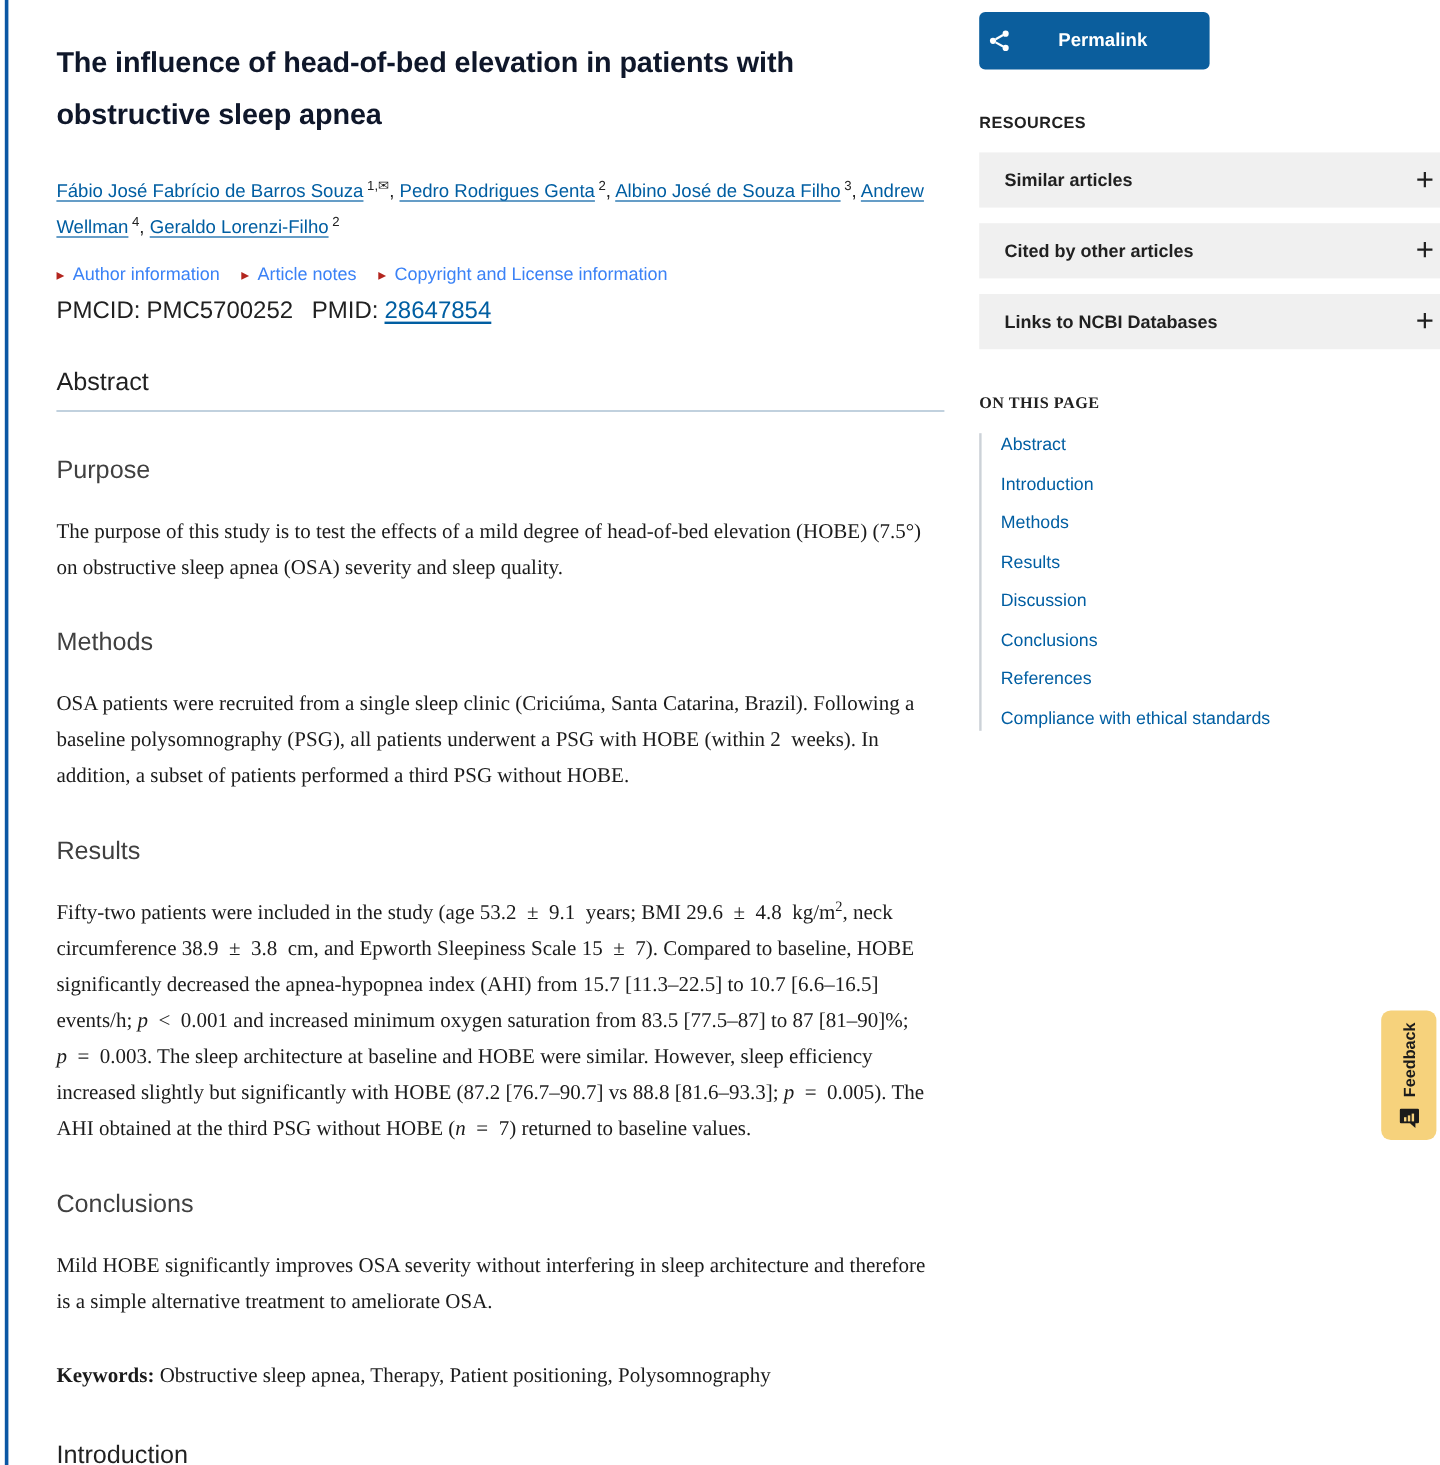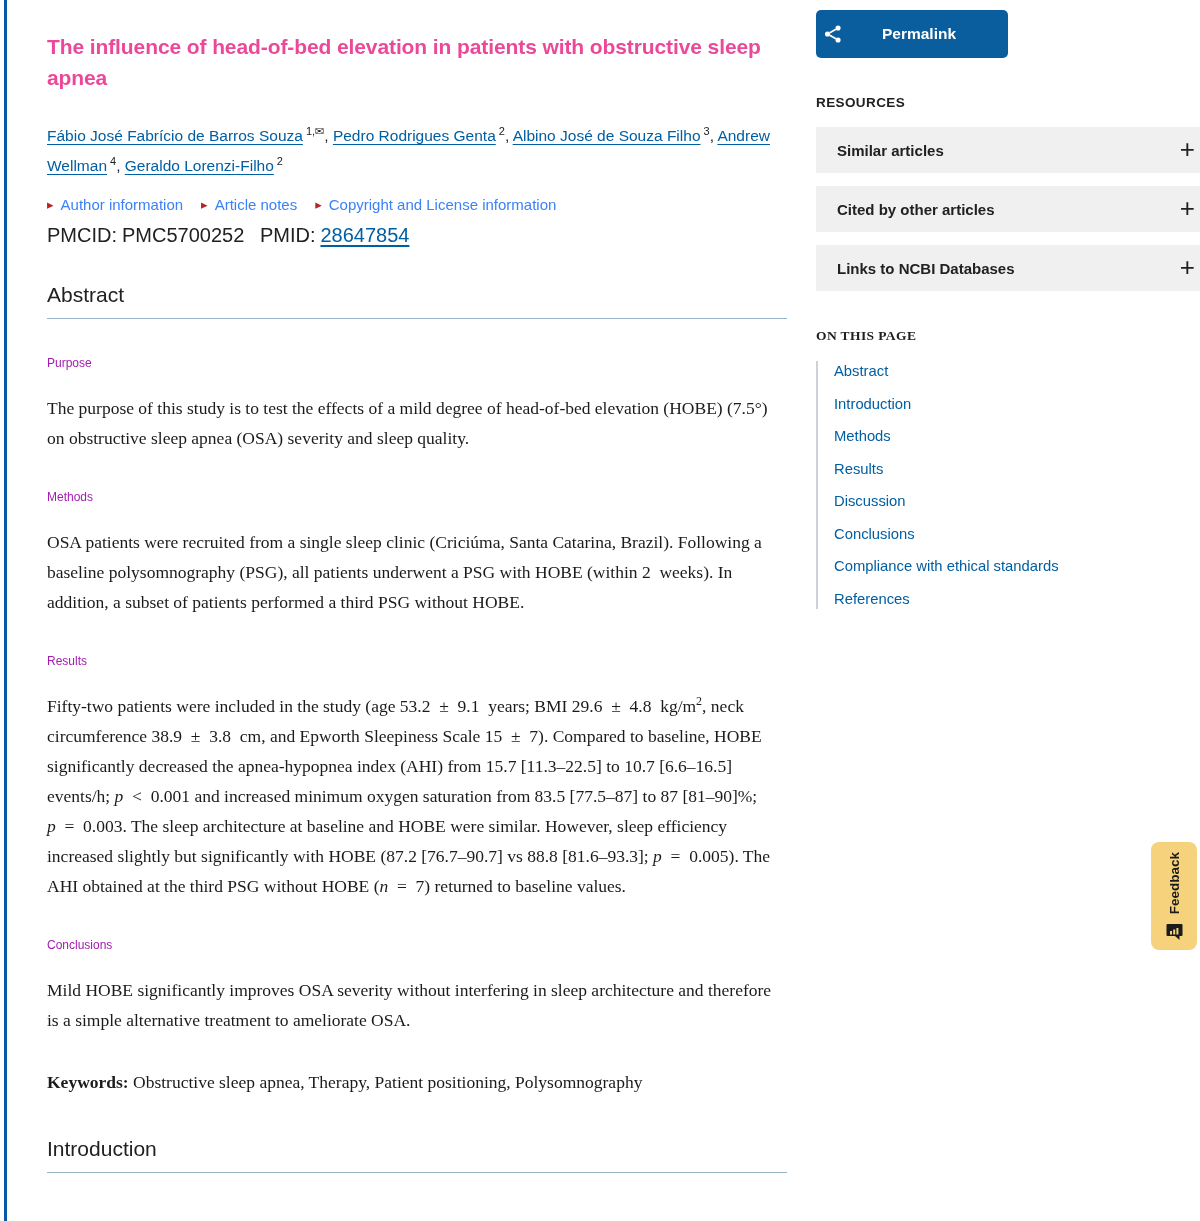--- a/index.html
+++ b/index.html
@@ -18,25 +18,25 @@
     background: #0b57a4;
   }
   
   .main-col {
     position: absolute;
     left: 47px; top: 0;
     width: 740px;
   }
   h1.article-title {
     margin-top: 31px;
-    font-size: 21px;
-    font-weight: 700;
-    line-height: 31px;
+    font-size: 24px;
+    font-weight: 700;
+    line-height: 43px;
     letter-spacing: -0.1px;
-    color: #ec4899;
+    color: #0f172a;
     width: 740px;
   }
   .authors {
     margin-top: 28px;
     font-size: 15.5px;
     line-height: 30px;
     color: #212121;
   }
   .authors a {
     color: #005ea2;
@@ -79,23 +79,23 @@
   h2.section-heading {
     margin-top: 36px;
     font-size: 21px;
     font-weight: 500;
     color: #212121;
     padding-bottom: 11px;
     border-bottom: 1px solid #98b4c9;
   }
   h3.sub-heading {
     margin-top: 37px;
-    font-size: 12px;
+    font-size: 21px;
     font-weight: 500;
-    color: #a21caf;
+    color: #404040;
   }
   p.body-text {
     margin-top: 23px;
     font-family: "Liberation Serif", "DejaVu Serif", serif;
     font-size: 17.5px;
     line-height: 30px;
     color: #1b1b1b;
     width: 728px;
   }
   p.body-text sup { font-size: 12px; line-height: 0; }
@@ -288,22 +288,22 @@
 
   <div class="side-heading otp-heading">ON THIS PAGE</div>
 
   <nav class="page-nav">
     <a href="#">Abstract</a>
     <a href="#">Introduction</a>
     <a href="#">Methods</a>
     <a href="#">Results</a>
     <a href="#">Discussion</a>
     <a href="#">Conclusions</a>
+    <a href="#">References</a>
     <a href="#">Compliance with ethical standards</a>
-    <a href="#">References</a>
   </nav>
 
 </div>
 
 <div class="feedback-tab">
   <span class="fb-label">Feedback</span>
   <span style="display:inline-flex;">
     <svg width="17" height="17" viewBox="0 0 17 17">
       <path d="M1.5 1h14a1 1 0 0 1 1 1v10a1 1 0 0 1-1 1h-2v4l-4.5-4h-7.5a1 1 0 0 1-1-1V2a1 1 0 0 1 1-1z" fill="#1b1b1b"></path>
       <rect x="4" y="8" width="2" height="3.5" fill="#f6d27c"></rect>

